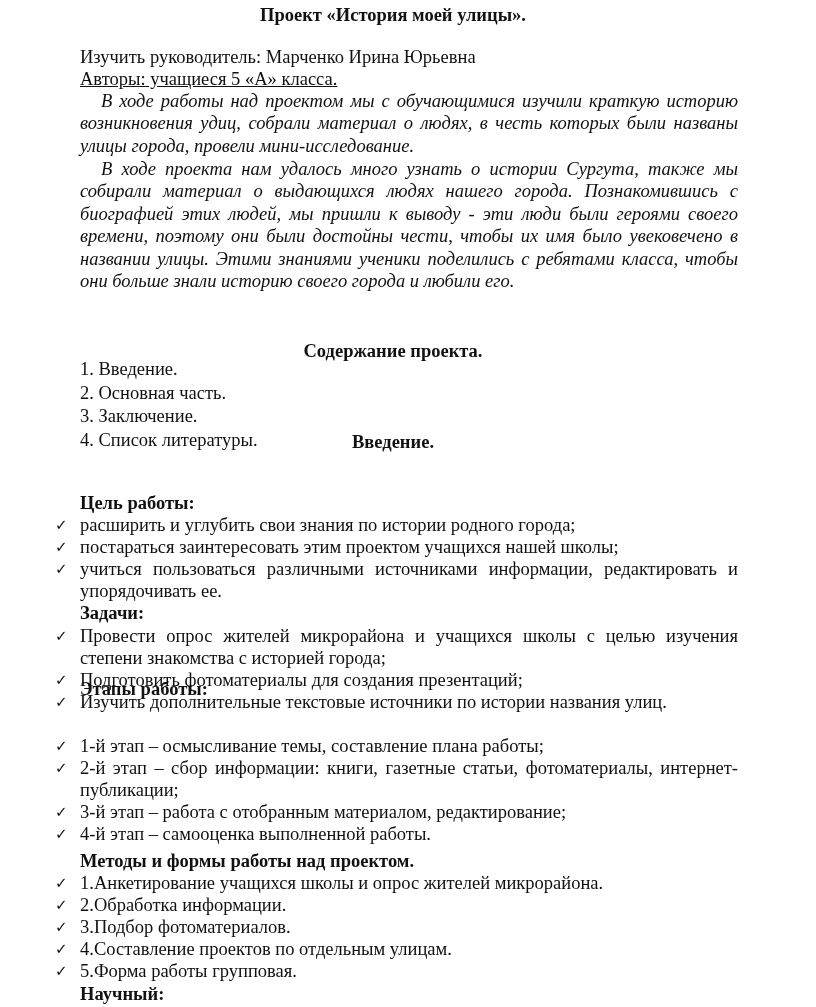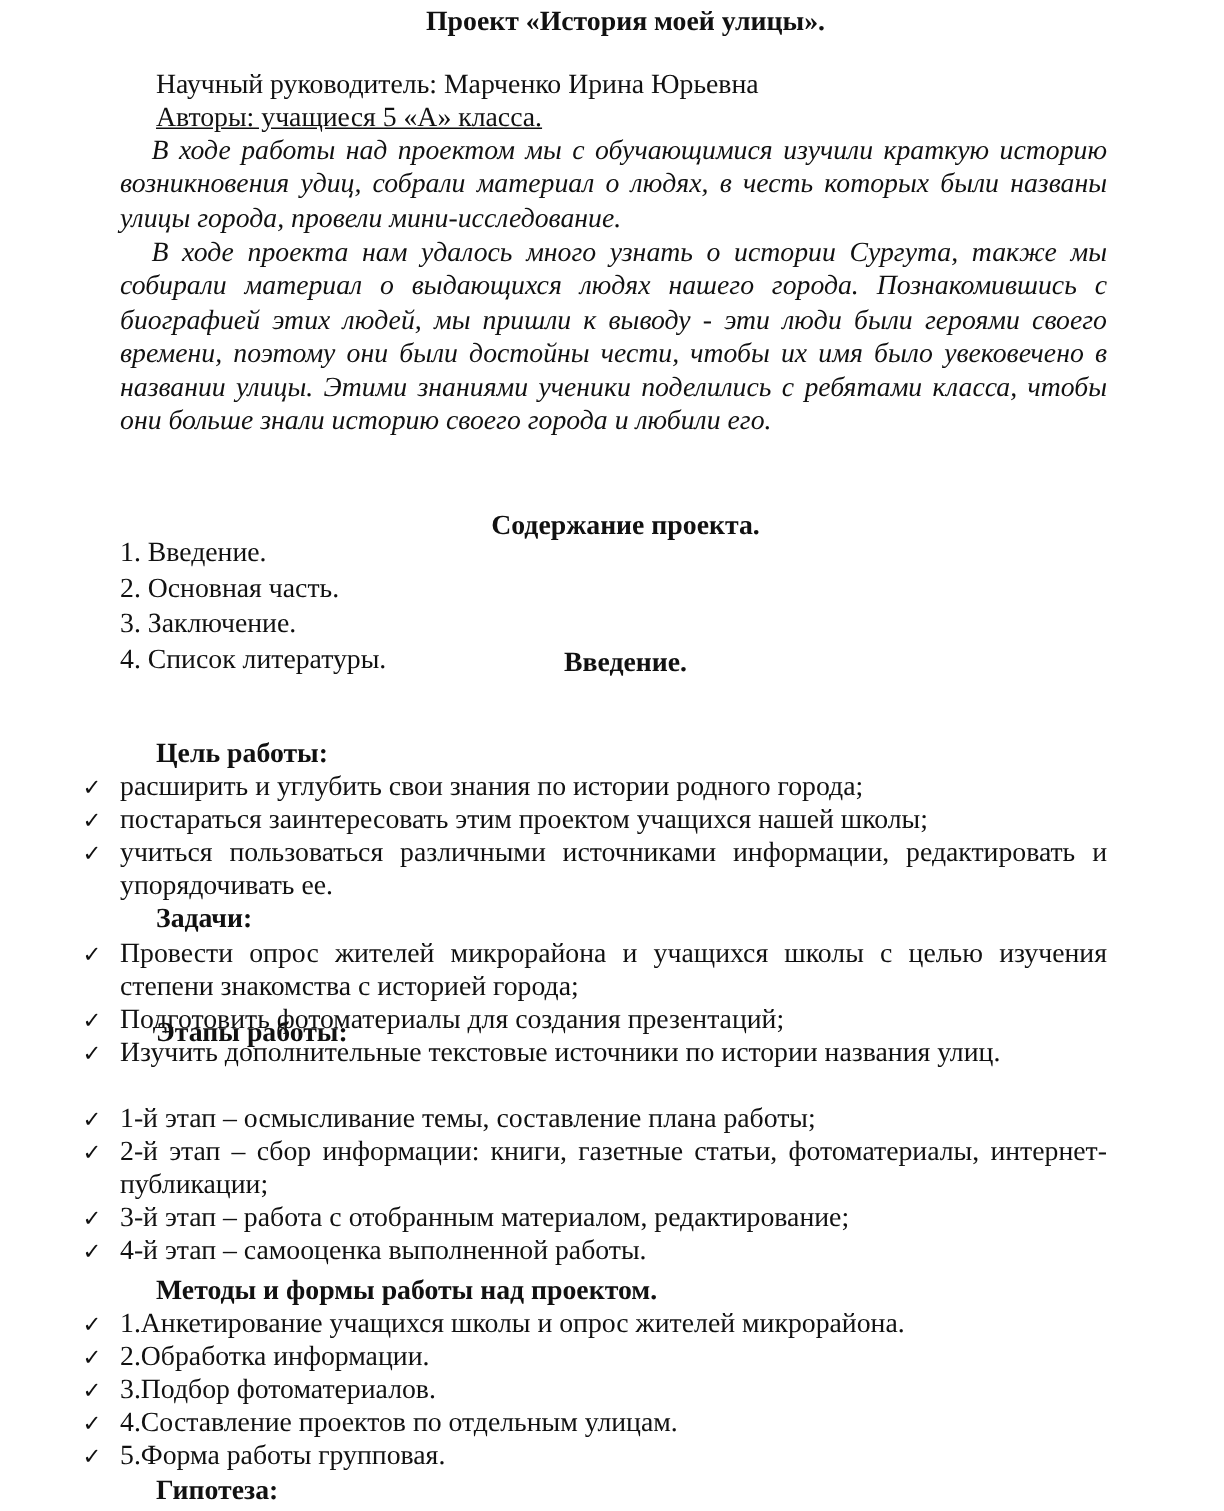--- a/index.html
+++ b/index.html
@@ -1,37 +1,37 @@
 <!DOCTYPE html>
 <html><head>
 <meta charset="utf-8">
 <style>
   html, body { margin: 0; padding: 0; background: #ffffff; }
   body { width: 816px; height: 1007px; overflow: hidden; position: relative;
          font-family: "Liberation Serif", serif; color: #111111; }
   .page { position: absolute; left: 0; top: 0; width: 816px; height: 1007px; }
-  .line { position: absolute; left: 80px; width: 658px; font-size: 18.5px; line-height: 22px; white-space: nowrap; padding-left: 24px; }
+  .line { position: absolute; left: 80px; width: 658px; font-size: 18.5px; line-height: 22px; white-space: nowrap; }
   .center { left: 0; width: 786px; text-align: center; }
   .bold { font-weight: bold; }
   .para { position: absolute; left: 80px; width: 658px; font-size: 18.5px; line-height: 22.4px;
           text-align: justify; text-align-last: left; text-indent: 21px; margin: 0; font-style: italic; }
   .list { position: absolute; left: 80px; width: 658px; margin: 0; padding: 0; list-style: none;
           font-size: 18.5px; line-height: 22px; }
   .list li { position: relative; text-align: justify; text-align-last: left; }
   .check { position: absolute; left: -25px; top: 0; font-family: "DejaVu Sans", sans-serif; font-size: 15px; }
   .toc { position: absolute; left: 80px; margin: 0; padding: 0; list-style: none; font-size: 18.5px; line-height: 23.5px; }
 </style>
 </head>
 <body>
 
 <div class="page">
 
   <div class="line center bold" style="top:4px;">Проект «История моей улицы».</div>
 
-  <div class="line" style="top:46px;">Научный руководитель: Марченко Ирина Юрьевна</div>
+  <div class="line" style="top:46px;">Изучить руководитель: Марченко Ирина Юрьевна</div>
   <div class="line" style="top:68px;text-decoration:underline;">Авторы: учащиеся 5 «А» класса.</div>
 
   <p class="para" style="top:90px;">В ходе работы над проектом мы с обучающимися изучили краткую историю возникновения удиц, собрали материал о людях, в честь которых были названы улицы города, провели мини-исследование.</p>
   <p class="para" style="top:158px;">В ходе проекта нам удалось много узнать о истории Сургута, также мы собирали материал о выдающихся людях нашего города. Познакомившись с биографией этих людей, мы пришли к выводу - эти люди были героями своего времени, поэтому они были достойны чести, чтобы их имя было увековечено в названии улицы. Этими знаниями ученики поделились с ребятами класса, чтобы они больше знали историю своего города и любили его.</p>
 
   <div class="line center bold" style="top:340px;">Содержание проекта.</div>
 
   <ul class="toc" style="top:358px;">
     <li>1. Введение.</li>
     <li>2. Основная часть.</li>
@@ -65,15 +65,15 @@
 
   <div class="line bold" style="top:850px;">Методы и формы работы над проектом.</div>
   <ul class="list" style="top:872px;">
     <li><span class="check">✓</span><span>1.Анкетирование учащихся школы и опрос жителей микрорайона.</span></li>
     <li><span class="check">✓</span><span>2.Обработка информации.</span></li>
     <li><span class="check">✓</span><span>3.Подбор фотоматериалов.</span></li>
     <li><span class="check">✓</span><span>4.Составление проектов по отдельным улицам.</span></li>
     <li><span class="check">✓</span><span>5.Форма работы групповая.</span></li>
   </ul>
 
-  <div class="line bold" style="top:983px;">Гипотеза:</div>
+  <div class="line bold" style="top:983px;">Научный:</div>
 
 </div>
 
 </body></html>

